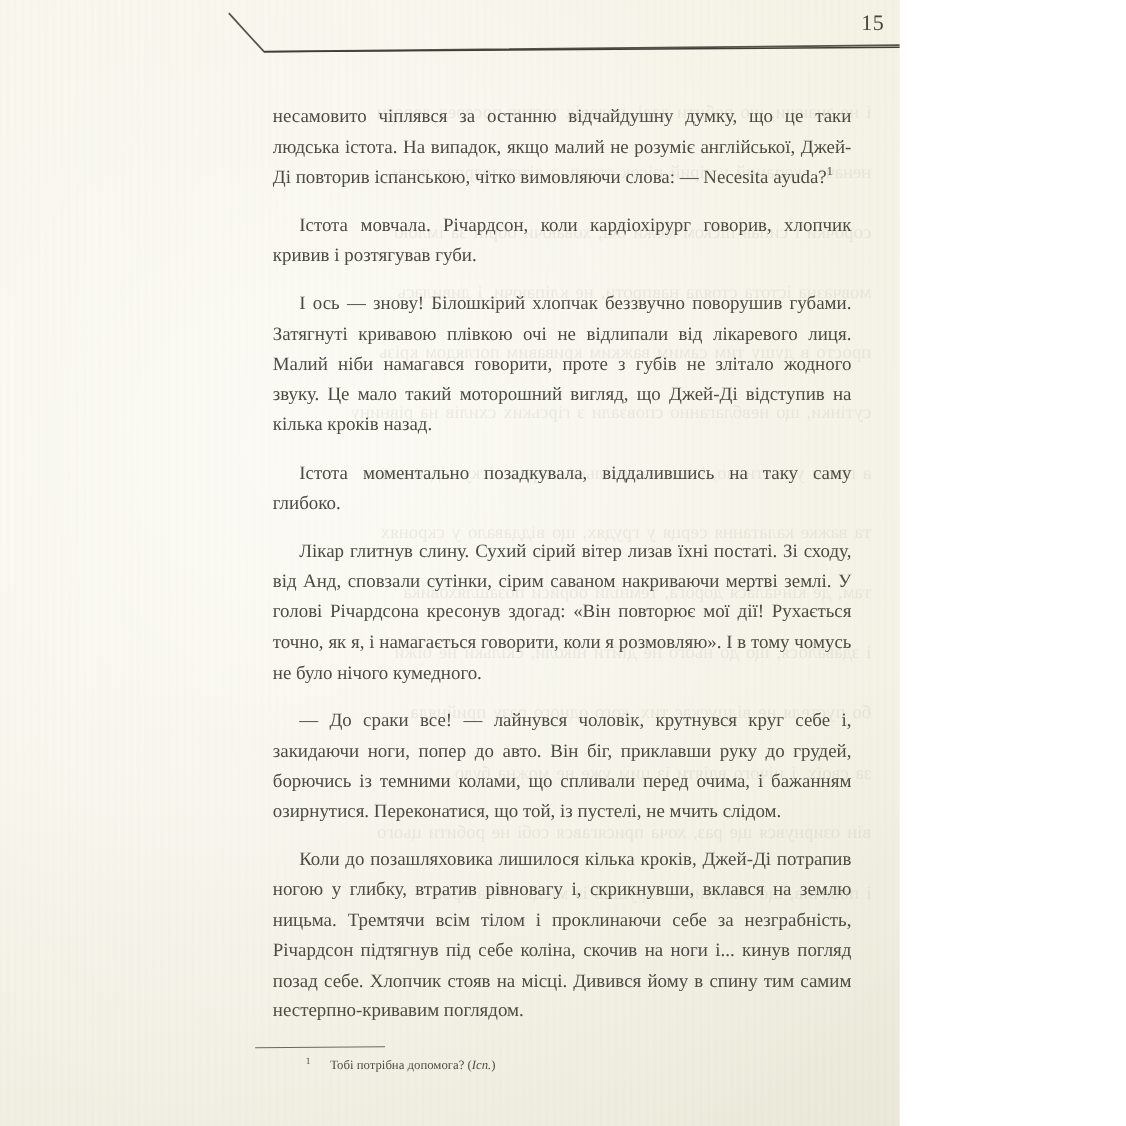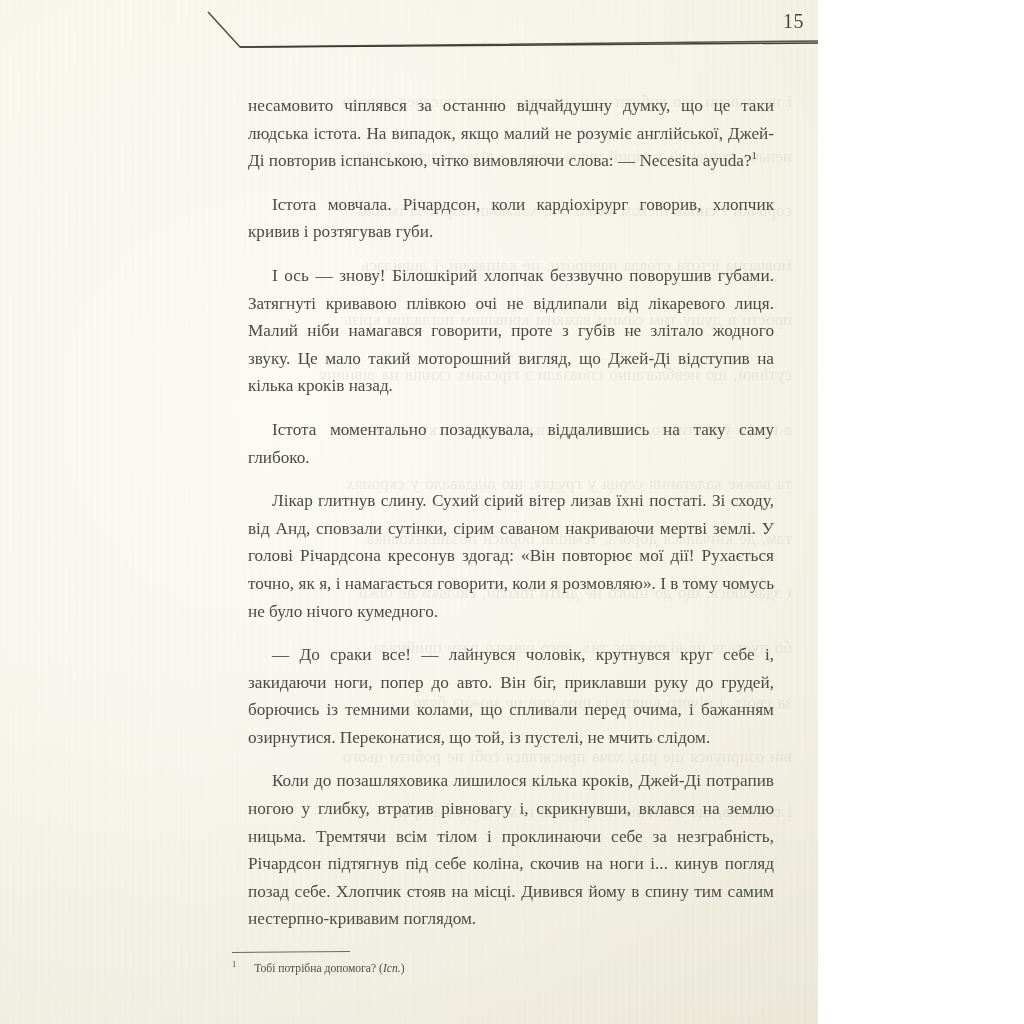--- a/index.html
+++ b/index.html
@@ -137,20 +137,21 @@
     border-top: 1.4px solid #6a675b;
     margin: 0 0 8px 0;
     transform: rotate(-0.45deg);
     transform-origin: left center;
   }
 
   .footnote-text {
     font-size: 11.6px;
     line-height: 16px;
     color: #4d4d45;
+    margin-left: 46px;
   }
 
   .footnote-text .fn-num {
     font-size: 8.5px;
     vertical-align: super;
     margin-right: 18px;
     line-height: 0;
   }
 
   .footnote-text i {

